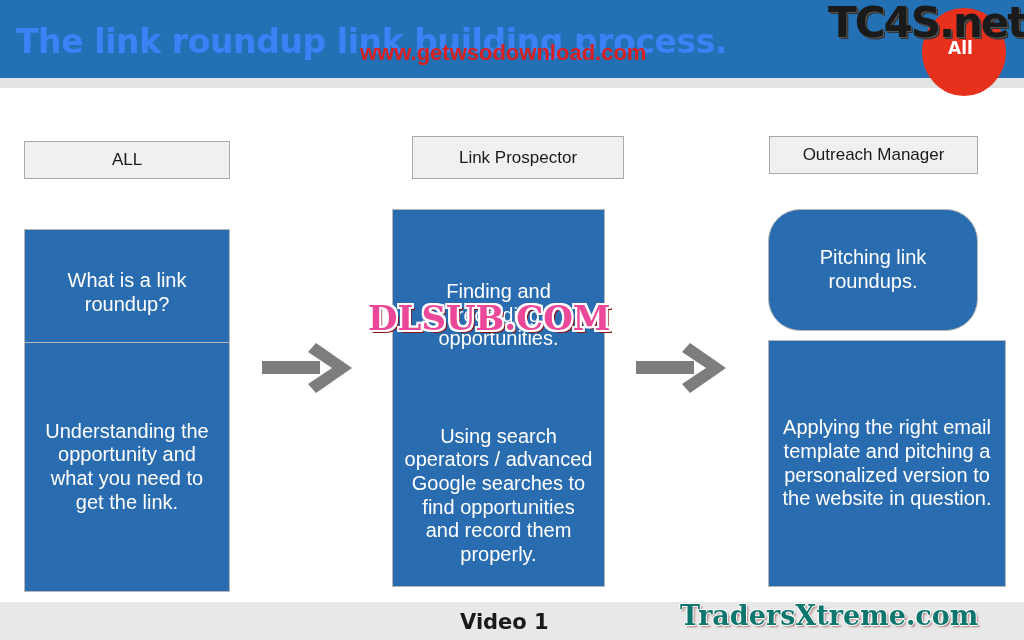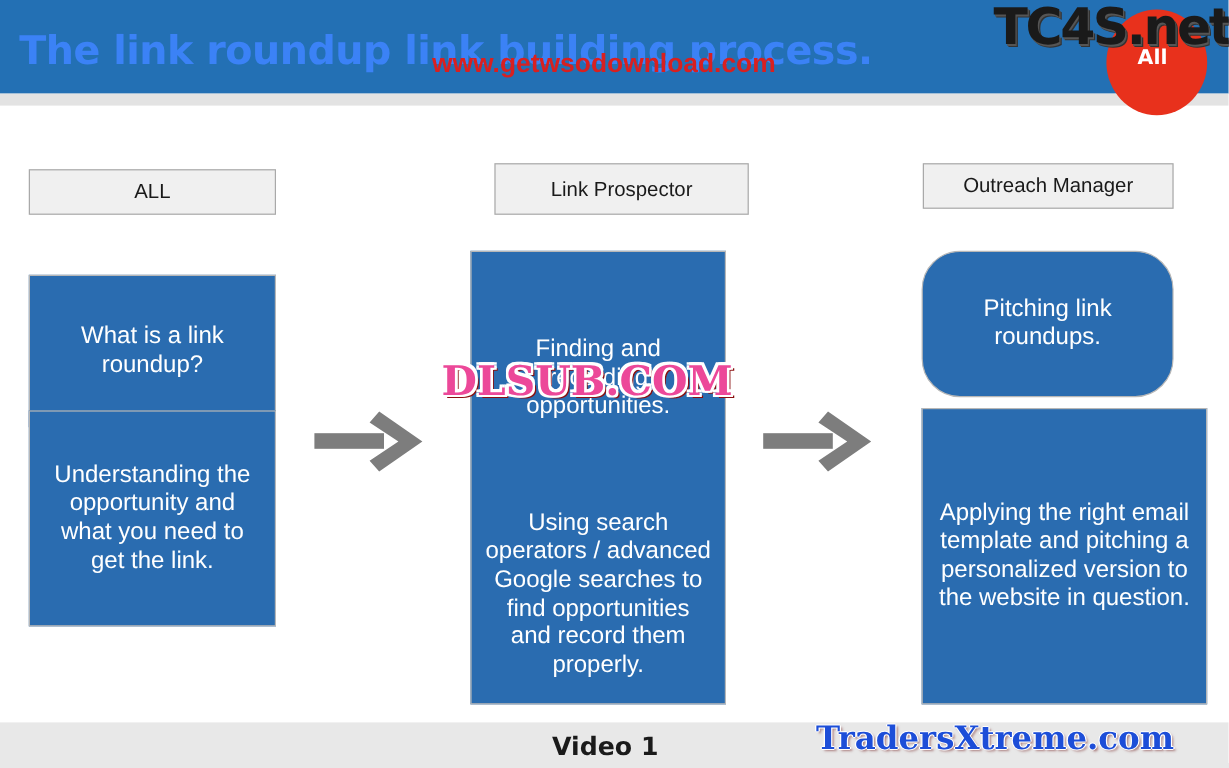--- a/index.html
+++ b/index.html
@@ -117,21 +117,21 @@
     color: #ffffff;
     display: flex;
     align-items: center;
     justify-content: center;
     text-align: center;
     padding: 6px 10px;
     line-height: 1.18;
     font-family: "Liberation Sans", sans-serif;
   }
   #box-a1 { left: 24px;  top: 209px; width: 206px; height: 127px; font-size: 20px; margin-top: 20px; }
-  #box-a2 { left: 24px;  top: 342px; width: 206px; height: 180px; font-size: 20px; }
+  #box-a2 { left: 24px;  top: 342px; width: 206px; height: 250px; font-size: 20px; }
 
   #box-b1 { left: 392px; top: 209px; width: 213px; height: 378px; font-size: 20px;
             align-items: flex-start; padding-top: 22px; }
   .mid-inner { width: 100%; }
   .mid-top { margin-bottom: 74px; margin-top: 48px; }
   .mid-bottom { }
 
   #box-c1 { left: 768px; top: 209px; width: 210px; height: 122px; font-size: 20px; border-radius: 32px; }
   #box-c2 { left: 768px; top: 340px; width: 238px; height: 247px; font-size: 20px; }
 
@@ -175,21 +175,21 @@
        2px 0 0 #fff, -2px 0 0 #fff, 0 2px 0 #fff, 0 -2px 0 #fff,
        2px 2px 0 #fff, -2px -2px 0 #fff, 2px -2px 0 #fff, -2px 2px 0 #fff,
        3px 3px 0 #8a0f0f;
   }
   .wm-traders {
     position: absolute;
     left: 680px; top: 600px;
     font-size: 27px;
     font-weight: bold;
     font-family: "DejaVu Serif", serif;
-    color: #1d4ed8;
+    color: #0f766e;
     white-space: nowrap;
     text-shadow:
        1px 0 0 #fff, -1px 0 0 #fff, 0 1px 0 #fff, 0 -1px 0 #fff,
        2px 2px 2px rgba(120,40,40,0.55);
   }
 </style>
 </head>
 <body>
 
 <div id="slide">

